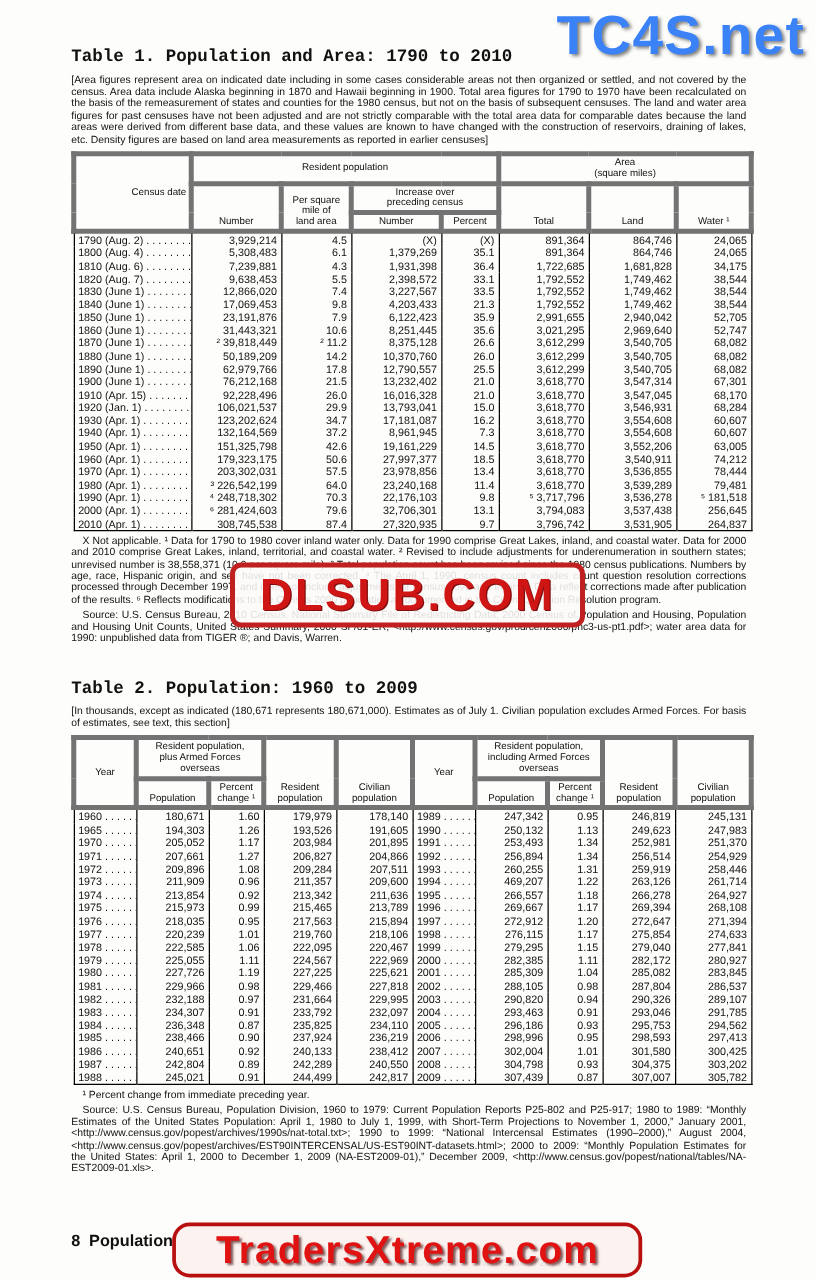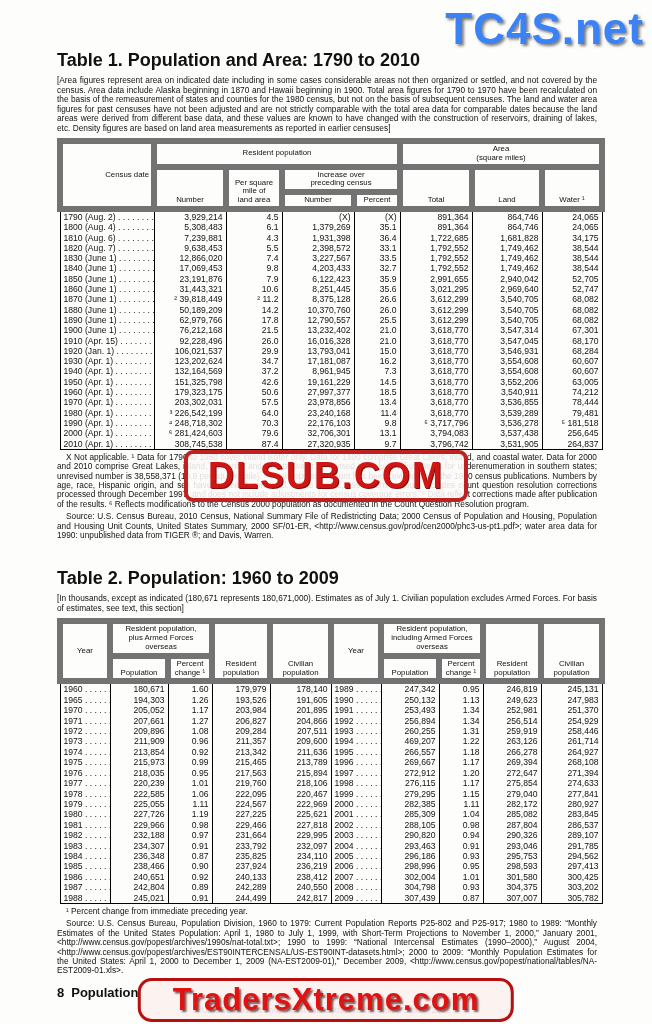--- a/index.html
+++ b/index.html
@@ -7,29 +7,29 @@
   body {
     width: 652px; height: 1024px;
     background: #fdfdfb;
     color: #111;
     font-family: "Liberation Sans", "DejaVu Sans", sans-serif;
     position: relative;
     overflow: hidden;
   }
   .page { position: relative; width: 652px; height: 1024px; padding: 38px 55px 0 57px; }
 
-  .t-title { font-size: 18px; font-weight: bold; margin: 12px 0 5px 0; }
+  .t-title { font-size: 14px; font-weight: bold; margin: 0 0 5px 0; font-family: Liberation Mono, monospace; }
   .note { font-size: 8.3px; line-height: 9.5px; text-align: justify; margin: 0 0 5px 0; }
   .fn { font-size: 8.3px; line-height: 9.4px; text-align: justify; margin: 3px 0 0 0; text-indent: 9px; }
 
   table { border-collapse: collapse; table-layout: fixed; width: 542px; border: 1.2px solid #000; }
   th {
     font-size: 7.8px; font-weight: normal; line-height: 8.8px;
     text-align: center; vertical-align: bottom;
-    padding: 1px 2px; border: 6px solid #737373;
+    padding: 1px 2px; border: 4px solid #737373;
     white-space: pre-line;
   }
   th.mid { vertical-align: middle; }
   th.hl { text-align: right; vertical-align: middle; padding-left: 5px; }
   td {
     font-size: 8.6px; padding: 0 3px;
     text-align: right; white-space: nowrap;
     border-left: 1px solid #000; overflow: hidden;
   }
   td:first-child { border-left: none; }
@@ -164,21 +164,21 @@
           <td>33.5</td>
           <td>1,792,552</td>
           <td>1,749,462</td>
           <td>38,544</td>
         </tr>
         <tr>
           <td class="leader">1840 (June 1)</td>
           <td>17,069,453</td>
           <td>9.8</td>
           <td>4,203,433</td>
-          <td>32.7</td>
+          <td>21.3</td>
           <td>1,792,552</td>
           <td>1,749,462</td>
           <td>38,544</td>
         </tr>
         <tr>
           <td class="leader">1850 (June 1)</td>
           <td>23,191,876</td>
           <td>7.9</td>
           <td>6,122,423</td>
           <td>35.9</td>

